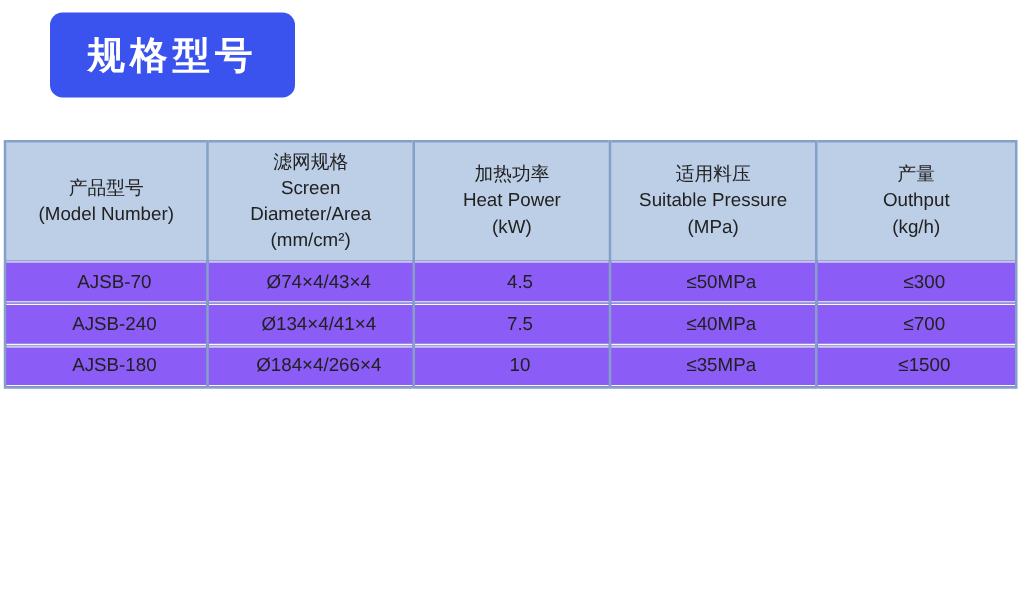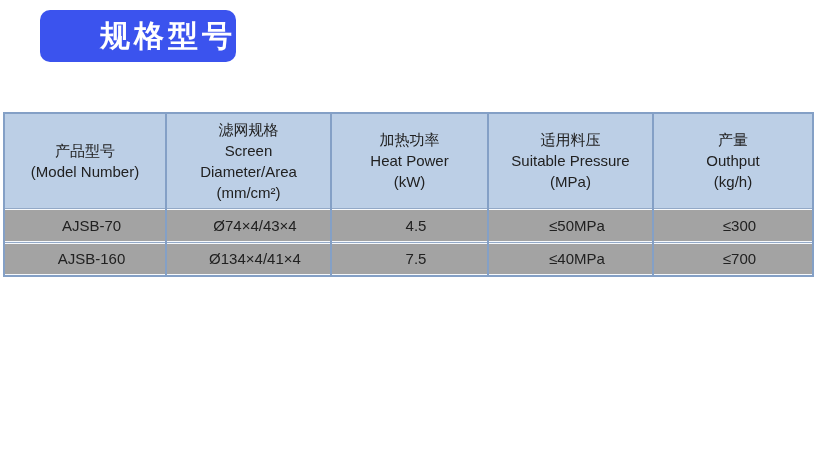--- a/index.html
+++ b/index.html
@@ -6,24 +6,24 @@
   html, body {
     width: 817px; height: 473px;
     background: #ffffff;
     font-family: "Liberation Sans", "DejaVu Sans", sans-serif;
     position: relative;
     overflow: hidden;
   }
   .title-badge {
     position: absolute;
     left: 40px; top: 10px;
-    width: 196px; height: 52px;
+    width: 196px; height: 68px;
     background: #3b53ee;
     border-radius: 10px;
-    display: flex; align-items: center; justify-content: flex-end;
+    display: flex; align-items: center; justify-content: center;
     color: #ffffff;
     font-size: 30px;
     font-weight: bold;
     letter-spacing: 4px;
   }
   .spec-table {
     position: absolute;
     left: 3px; top: 112px;
     width: 809px;
     border-collapse: collapse;
@@ -40,21 +40,21 @@
     vertical-align: middle;
     font-weight: normal;
   }
   .spec-table th {
     background: #bccfe6;
     height: 95px;
     font-size: 15px;
     line-height: 21px;
   }
   .spec-table td {
-    background: #a3a3a3;
+    background: #8b5cf6;
     height: 34px;
     font-size: 15px;
     box-shadow: inset 0 1px 0 #f6f9fc, inset 0 -1px 0 #f6f9fc;
     padding-left: 13px;
   }
   .squiggle {
     text-decoration-style: wavy;
     text-decoration-color: #e03334;
     text-decoration-thickness: 1px;
     text-underline-offset: 3px;
@@ -106,20 +106,27 @@
   </thead>
   <tbody>
     <tr>
       <td>AJSB-70</td>
       <td>Ø74×4/43×4</td>
       <td>4.5</td>
       <td>≤50MPa</td>
       <td>≤300</td>
     </tr>
     <tr>
-      <td>AJSB-160</td>
+      <td>AJSB-240</td>
       <td>Ø134×4/41×4</td>
       <td>7.5</td>
       <td>≤40MPa</td>
       <td>≤700</td>
     </tr>
+    <tr>
+      <td>AJSB-180</td>
+      <td>Ø184×4/266×4</td>
+      <td>10</td>
+      <td>≤35MPa</td>
+      <td>≤1500</td>
+    </tr>
   </tbody>
 </table>
 
 </body></html>

